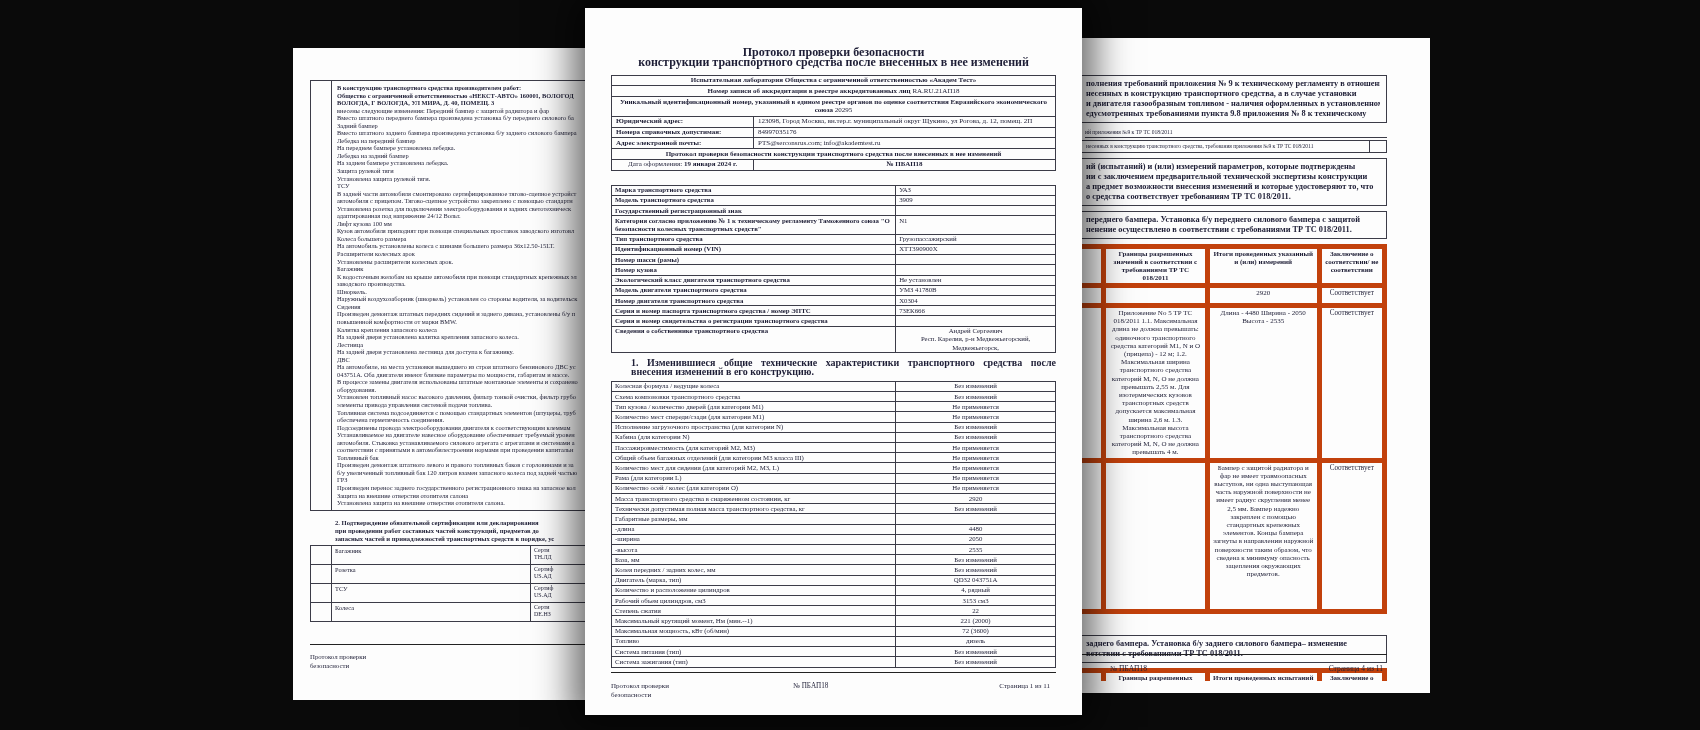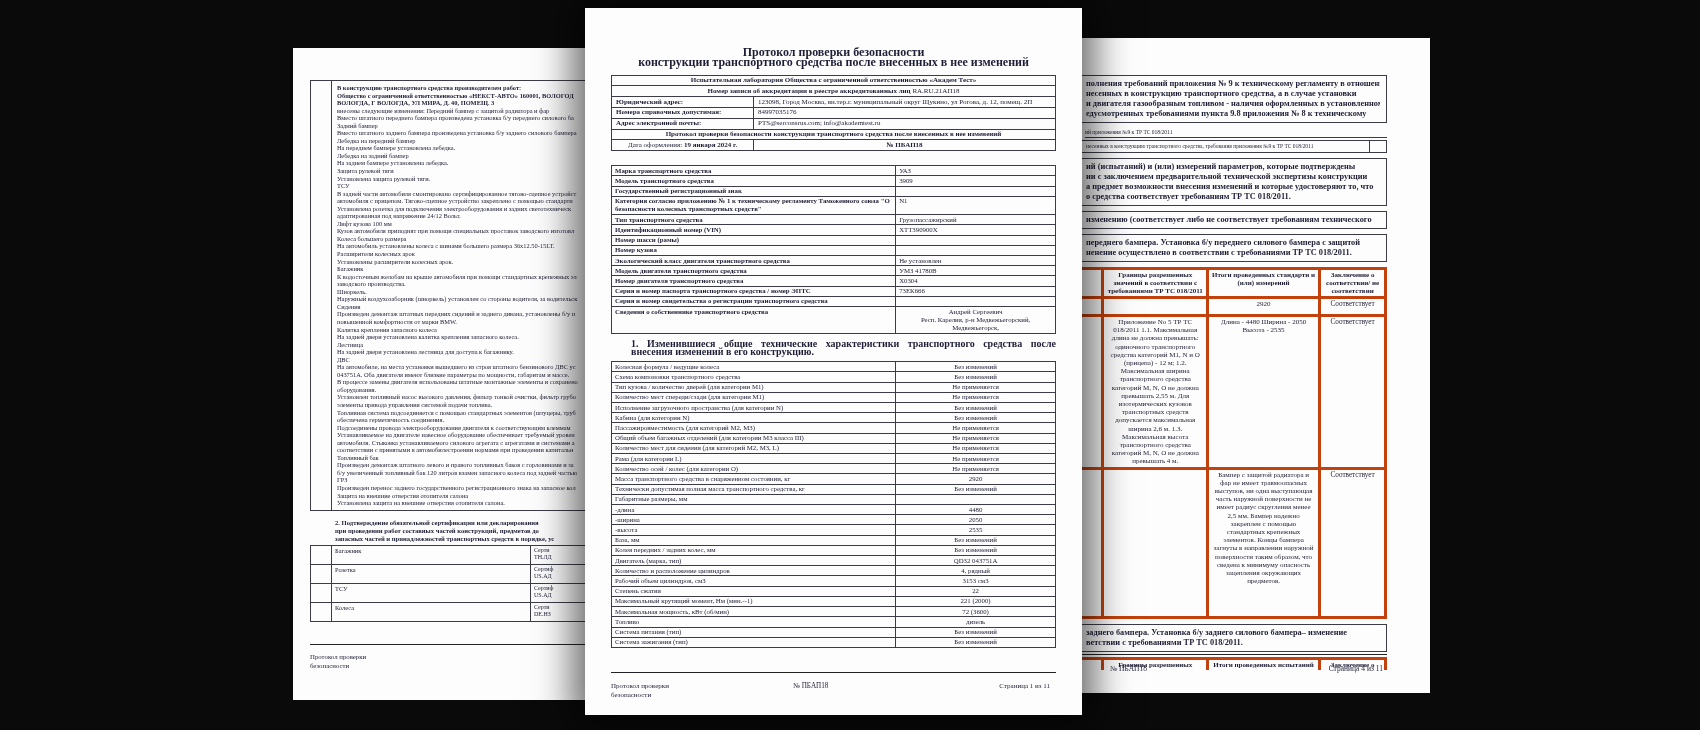--- a/index.html
+++ b/index.html
@@ -51,21 +51,21 @@
   
   .rp{padding:37px 43px 0 12px;}
   .rbox{border:1px solid #3c3c48;padding:3px 6px 3px 88px;font-weight:bold;font-size:8.3px;line-height:10px;margin-bottom:5px;}
   .rln{white-space:nowrap;overflow:hidden;}
   .rnote1{margin:6px 0 0 88px;font-size:5.5px;line-height:7px;border-bottom:1px solid #3c3c48;
           padding-bottom:1px;white-space:nowrap;overflow:hidden;}
   .rnote2{border:1px solid #3c3c48;margin:2px 0 5px 0;display:flex;font-size:5.5px;line-height:7px;}
   .rnote2 .txt{flex:1;padding:2px 0 2px 88px;white-space:nowrap;overflow:hidden;}
   .rnote2 .endcell{width:16px;border-left:1px solid #3c3c48;}
   .rtable{width:100%;border-collapse:collapse;font-size:7px;line-height:8.2px;margin-top:5px;table-layout:fixed;}
-  .rtable th,.rtable td{border:3px solid #c2410c;padding:1px 3px;vertical-align:top;text-align:center;font-weight:normal;}
+  .rtable th,.rtable td{border:5px solid #c2410c;padding:1px 3px;vertical-align:top;text-align:center;font-weight:normal;}
   .rtable th{font-weight:bold;line-height:8px;}
   .letters{font-size:6px;line-height:8px;text-align:right;padding-right:10px;}
   .frag{text-align:right;font-size:6.5px;}
   .concl{font-weight:bold;font-size:7.2px;}
   .minh{min-height:138px;}
   .rt2wrap{height:13px;overflow:hidden;margin-top:4px;}
   .rp-footer{position:absolute;left:12px;right:43px;top:616px;border-top:1.6px solid #222;
              padding-top:9px;display:flex;font-size:7.5px;}
   .rp-footer .rf-num{margin-left:113px;}
   .rp-footer .rf-page{margin-left:auto;margin-right:4px;}
@@ -203,40 +203,36 @@
       </div>
       <div class="rbox">
 
       <div class="rln">ий (испытаний) и (или) измерений параметров, которые подтверждены</div>
           <div class="rln">ии с заключением предварительной технической экспертизы конструкции</div>
           <div class="rln">а предмет возможности внесения изменений и которые удостоверяют то, что</div>
           <div class="rln">о средства соответствует требованиям ТР ТС 018/2011.</div>
         </div>
       <div class="rbox">
 
-      <div class="rln">изменению (соответствует либо не соответствует требованиям технического</div>
-        </div>
-      <div class="rbox">
-
       <div class="rln">переднего бампера. Установка б/у переднего силового бампера с защитой</div>
           <div class="rln">ненение осуществлено в соответствии с требованиями ТР ТС 018/2011.</div>
         </div>
 
       <table class="rtable">
         <colgroup>
             <col style="width:27%">
             <col style="width:27%">
             <col style="width:29%">
             <col style="width:17%">
           </colgroup>
         <tbody>
           <tr>
             <th class="frag">й)</th>
             <th>Границы разрешенных значений в соответствии с требованиями ТР ТС 018/2011</th>
-            <th>Итоги проведенных стандартн и (или) измерений</th>
+            <th>Итоги проведенных указанный и (или) измерений</th>
             <th>Заключение о соответствии/ не соответствии</th>
           </tr>
           <tr>
             <td class="frag" style="height:13px">м</td>
             <td></td>
             <td>2920</td>
             <td class="concl">Соответствует</td>
           </tr>
           <tr>
             <td class="frag"></td>
@@ -267,21 +263,21 @@
 им</td>
             <td></td>
             <td>
                 <div class="minh">Бампер с защитой радиатора и фар не имеет травмоопасных выступов, ни одна выступающая часть наружной поверхности не имеет радиус скругления менее 2,5 мм. Бампер надежно закреплен с помощью стандартных крепежных элементов. Концы бампера загнуты в направлении наружной поверхности таким образом, что сведена к минимуму опасность зацепления окружающих предметов.</div>
               </td>
             <td class="concl">Соответствует</td>
           </tr>
         </tbody>
       </table>
 
-      <div class="rbox" style="margin-top:5px">
+      <div class="rbox" style="margin-top:21px">
 
       <div class="rln">заднего бампера. Установка б/у заднего силового бампера– изменение</div>
           <div class="rln">ветствии с требованиями ТР ТС 018/2011.</div>
         </div>
 
       <div class="rt2wrap">
         <table class="rtable" style="margin-top:0">
           <colgroup>
               <col style="width:27%">
               <col style="width:27%">
@@ -317,20 +313,23 @@
             <col style="width:32%">
             <col>
           </colgroup>
         <tbody>
           <tr>
             <td colspan="2" class="b ctr">Испытательная лаборатория Общества с ограниченной ответственностью «Академ Тест»</td>
           </tr>
           <tr>
             <td colspan="2" class="ctr"><span class="b">Номер записи об аккредитации в реестре аккредитованных лиц</span> <span>RA.RU.21АП18</span></td>
           </tr>
+          <tr>
+            <td colspan="2" class="ctr"><span class="b">Уникальный идентификационный номер, указанный в едином реестре органов по оценке соответствия Евразийского экономического союза</span> <span>20295</span></td>
+          </tr>
         </tbody>
         <tbody>
 
         <tr>
             <td class="b">Юридический адрес:</td>
             <td>123098, Город Москва, вн.тер.г. муниципальный округ Щукино, ул Рогова, д. 12, помещ. 2П</td>
           </tr>
             <tr>
             <td class="b">Номера справочных допустимая:</td>
             <td>84997035176</td>

